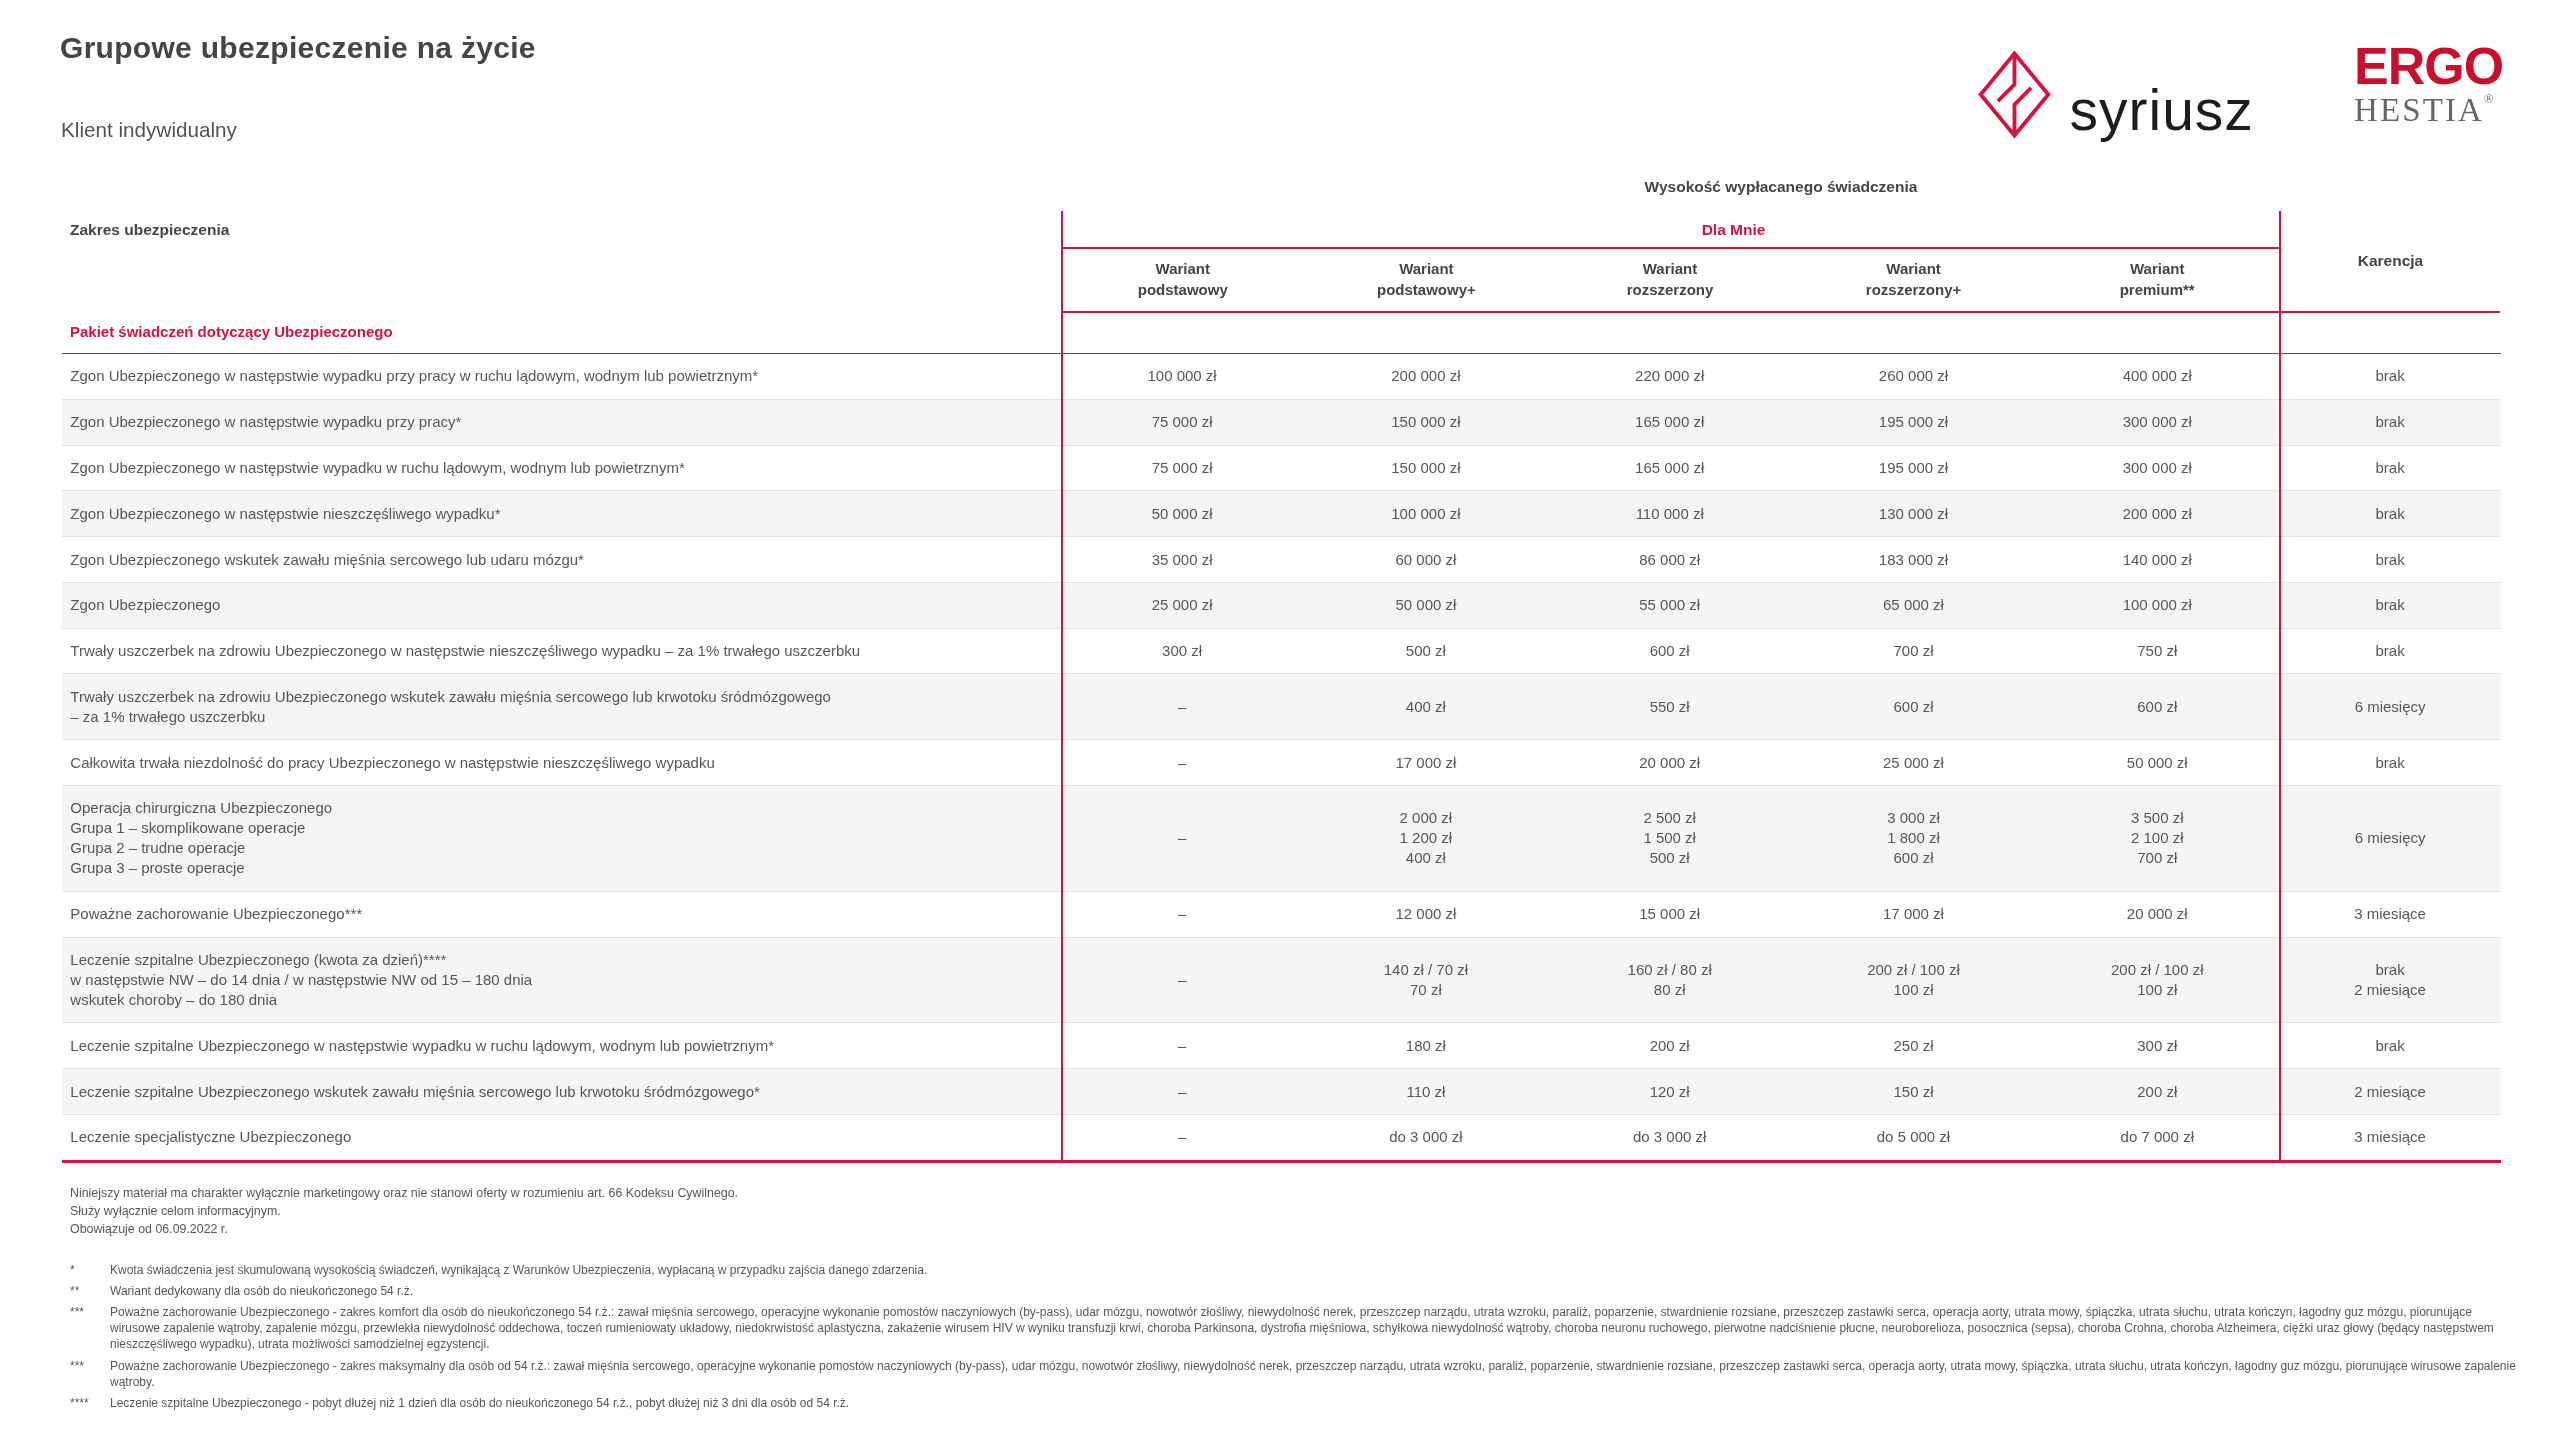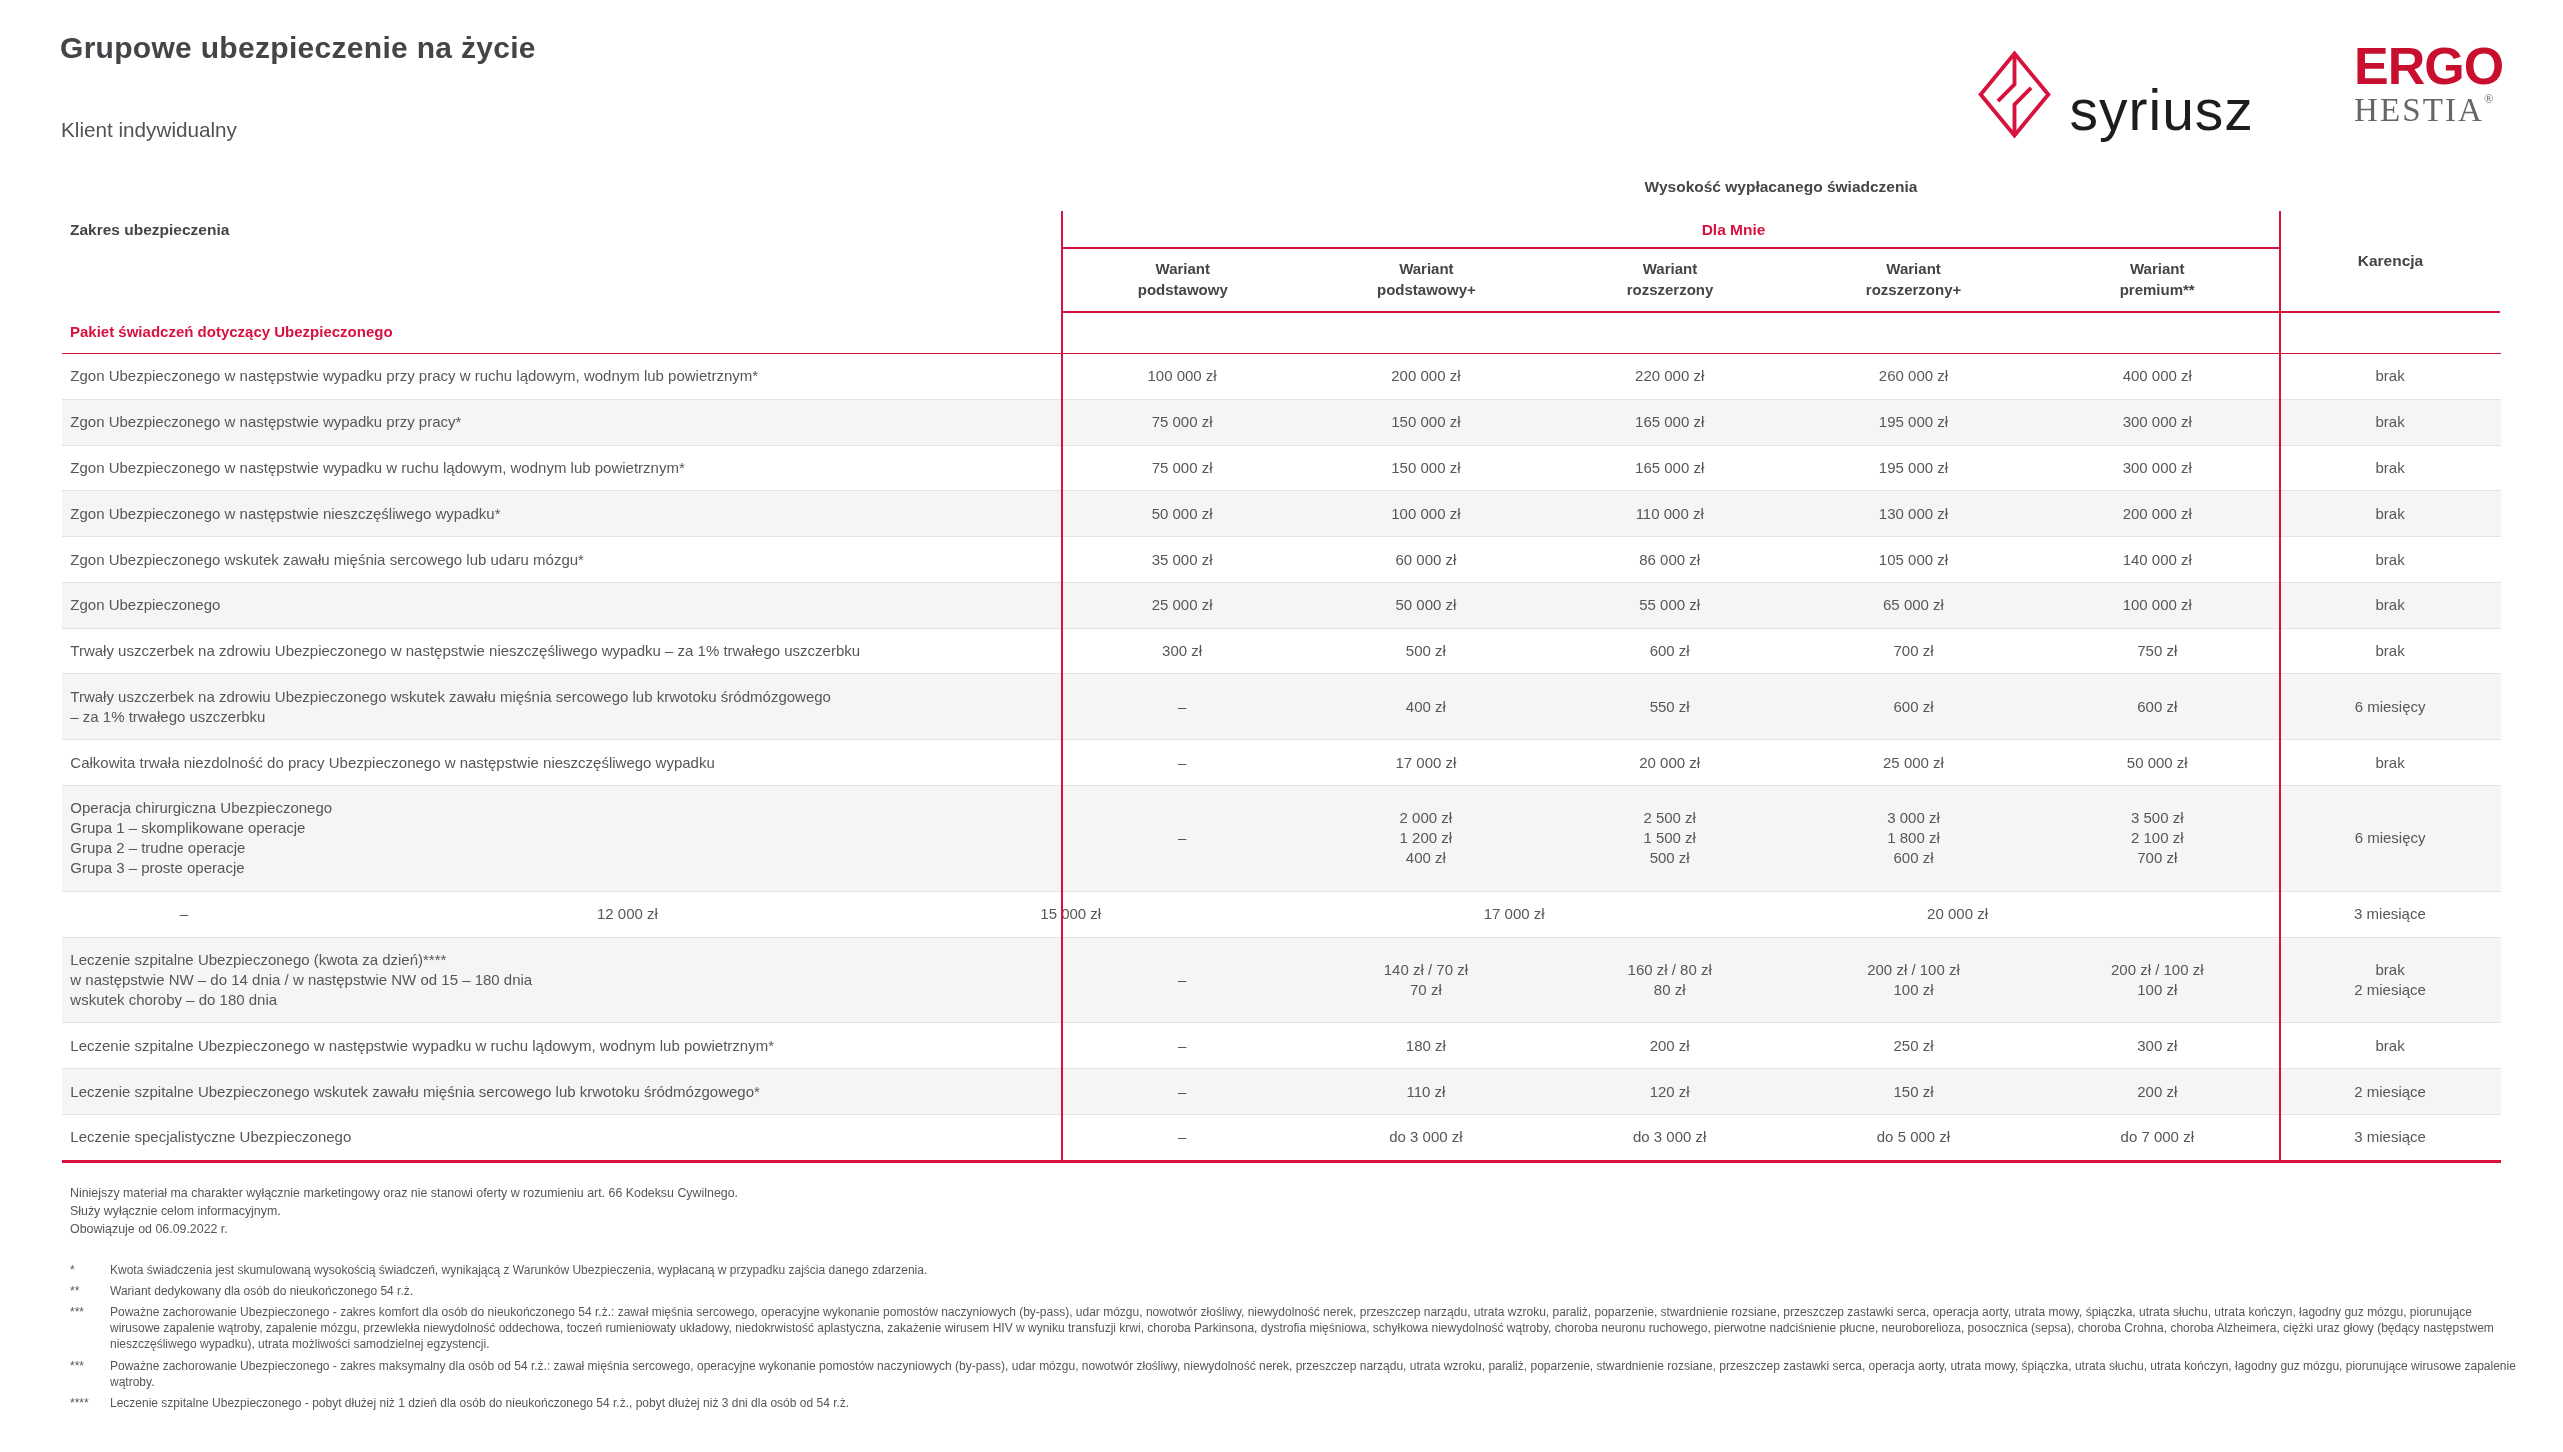--- a/index.html
+++ b/index.html
@@ -135,21 +135,21 @@
         <div class="cell val">110 000 zł</div>
         <div class="cell val">130 000 zł</div>
         <div class="cell val">200 000 zł</div>
         <div class="cell kar">brak</div>
       </div>
       <div class="trow">
         <div class="cell name">Zgon Ubezpieczonego wskutek zawału mięśnia sercowego lub udaru mózgu*</div>
         <div class="cell val">35 000 zł</div>
         <div class="cell val">60 000 zł</div>
         <div class="cell val">86 000 zł</div>
-        <div class="cell val">105 000 zł</div>
+        <div class="cell val">183 000 zł</div>
         <div class="cell val">140 000 zł</div>
         <div class="cell kar">brak</div>
       </div>
       <div class="trow alt">
         <div class="cell name">Zgon Ubezpieczonego</div>
         <div class="cell val">25 000 zł</div>
         <div class="cell val">50 000 zł</div>
         <div class="cell val">55 000 zł</div>
         <div class="cell val">65 000 zł</div>
         <div class="cell val">100 000 zł</div>
@@ -197,20 +197,21 @@
 500 zł</div>
         <div class="cell val">3 000 zł
 1 800 zł
 600 zł</div>
         <div class="cell val">3 500 zł
 2 100 zł
 700 zł</div>
         <div class="cell kar">6 miesięcy</div>
       </div>
       <div class="trow">
+        <div class="cell name">Poważne zachorowanie Ubezpieczonego***</div>
         <div class="cell val">–</div>
         <div class="cell val">12 000 zł</div>
         <div class="cell val">15 000 zł</div>
         <div class="cell val">17 000 zł</div>
         <div class="cell val">20 000 zł</div>
         <div class="cell kar">3 miesiące</div>
       </div>
       <div class="trow alt">
         <div class="cell name">Leczenie szpitalne Ubezpieczonego (kwota za dzień)****
 w następstwie NW – do 14 dnia / w następstwie NW od 15 – 180 dnia

